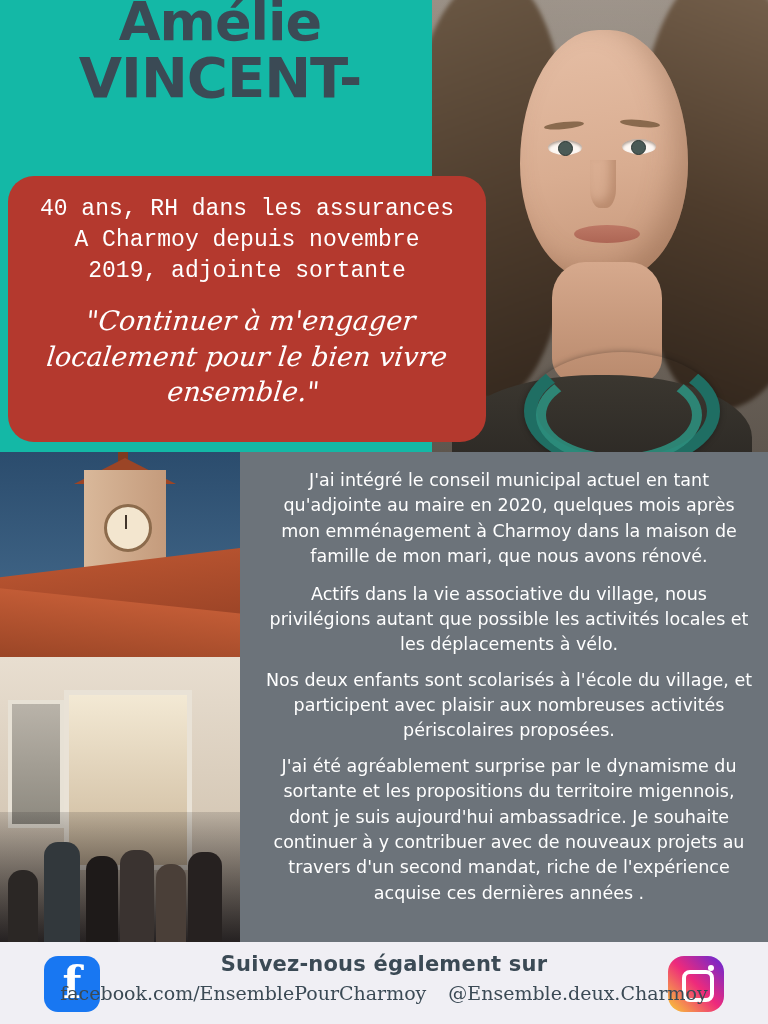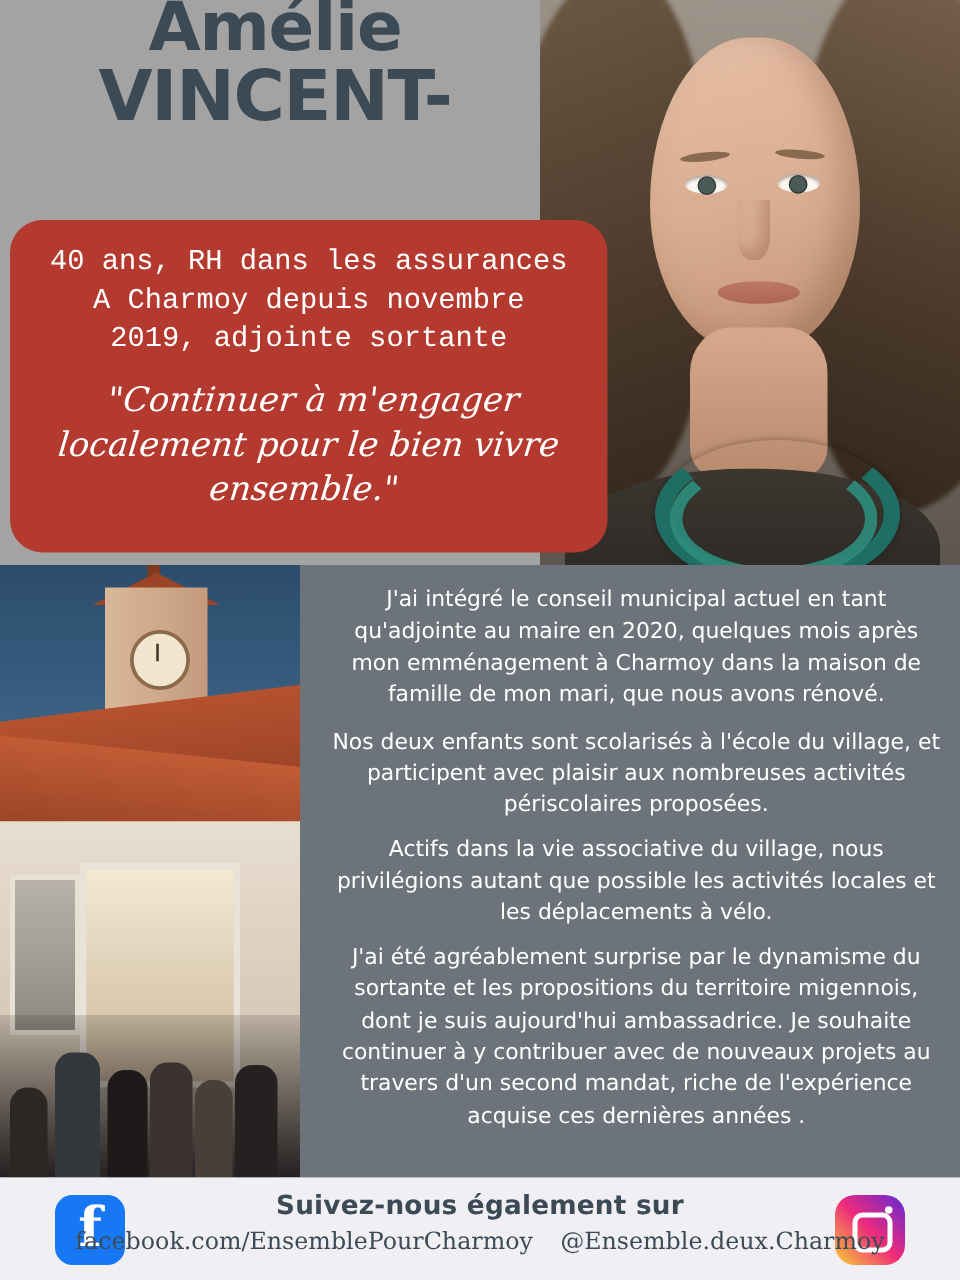--- a/index.html
+++ b/index.html
@@ -11,21 +11,21 @@
     width: 768px;
     height: 1024px;
     position: relative;
     overflow: hidden;
     font-family: "Liberation Sans", sans-serif;
   }
 
   .poster {
     position: absolute;
     inset: 0;
-    background: #a3a3a3;
+    background: #14b8a6;
   }
 
   
   .portrait {
     position: absolute;
     left: 432px;
     top: 0;
     width: 336px;
     height: 452px;
     overflow: hidden;
@@ -423,22 +423,22 @@
       <div class="p1"></div>
       <div class="p2"></div>
       <div class="p3"></div>
       <div class="p4"></div>
       <div class="p5"></div>
     </div>
   </div>
 
   <div class="text-panel">
     <p>J'ai intégré le conseil municipal actuel en tant qu'adjointe au maire en 2020, quelques mois après mon emménagement à Charmoy dans la maison de famille de mon mari, que nous avons rénové.</p>
+    <p class="tight">Actifs dans la vie associative du village, nous privilégions autant que possible les activités locales et les déplacements à vélo.</p>
     <p class="tight">Nos deux enfants sont scolarisés à l'école du village, et participent avec plaisir aux nombreuses activités périscolaires proposées.</p>
-    <p class="tight">Actifs dans la vie associative du village, nous privilégions autant que possible les activités locales et les déplacements à vélo.</p>
     <p>J'ai été agréablement surprise par le dynamisme du sortante et les propositions du territoire migennois, dont je suis aujourd'hui ambassadrice.  Je souhaite continuer à y contribuer avec de nouveaux projets au travers d'un second mandat, riche de l'expérience acquise ces dernières années .</p>
   </div>
 
   <div class="footer">
     <div class="fb-icon">f</div>
     <div class="ig-icon">
       <div class="ring"></div>
       <div class="dot"></div>
     </div>
     <div class="footer-center">

